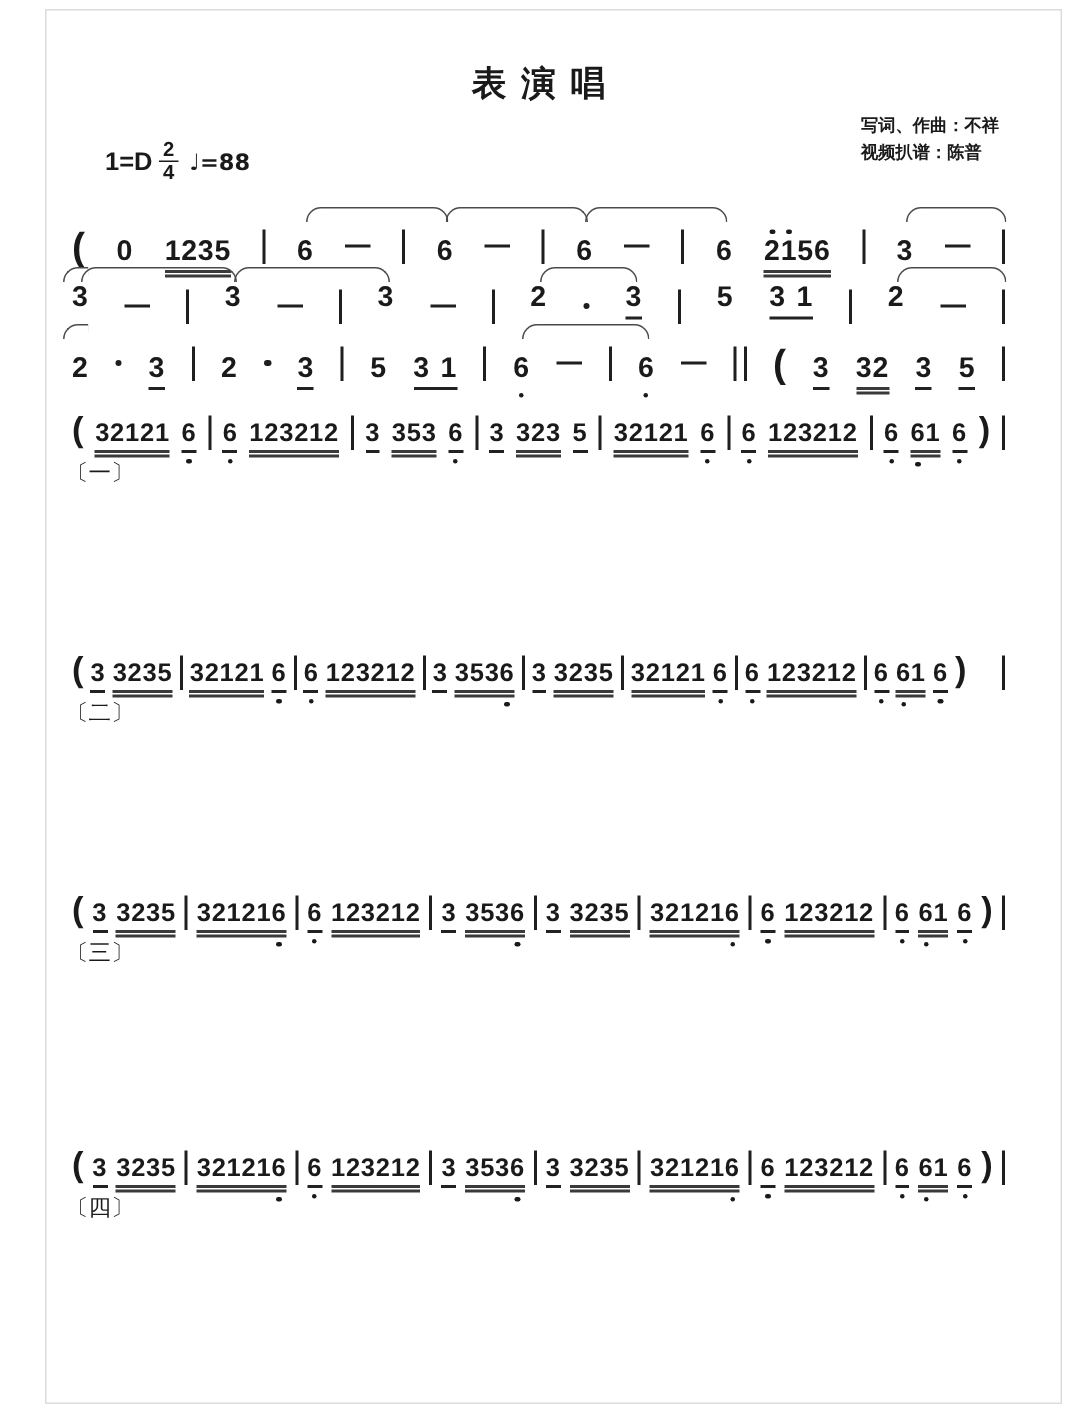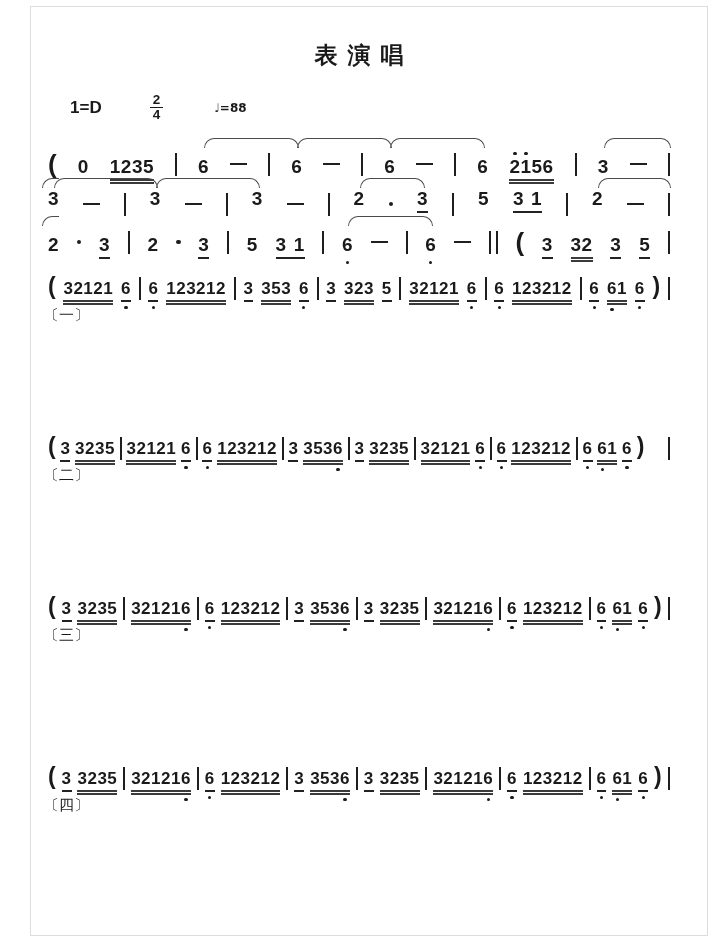--- a/index.html
+++ b/index.html
@@ -3,26 +3,26 @@
 <meta charset="utf-8">
 <style>
   html,body{margin:0;padding:0;background:#e9e9e9;}
   .page{position:relative;width:718px;height:944px;background:#ffffff;margin:0 auto;
         font-family:"Liberation Sans",sans-serif;color:#1a1a1a;overflow:hidden;}
   .scan-frame{position:absolute;left:30px;top:6px;right:10px;bottom:8px;
         border:1px solid #dcdcdc;pointer-events:none;}
   .title{margin:40px 0 0;text-align:center;font-size:23px;font-weight:bold;
         letter-spacing:10px;text-indent:10px;}
   .header-row{position:relative;height:56px;margin-top:10px;}
-  .keyblock{position:absolute;left:70px;top:12px;display:flex;align-items:center;font-weight:bold;gap:44px;}
+  .keyblock{position:absolute;left:70px;top:12px;display:flex;align-items:center;font-weight:bold;}
   .key{font-size:17px;}
   .meter{display:inline-block;text-align:center;font-size:13.5px;line-height:1.05;margin:0 7px 0 4px;}
   .meter .num{display:block;border-bottom:1.8px solid #1a1a1a;padding:0 3px;}
   .meter .den{display:block;}
-  .tempo{font-size:12px;font-family:"DejaVu Sans",sans-serif;font-weight:bold;}
+  .tempo{font-size:15px;font-family:"DejaVu Sans",sans-serif;font-weight:bold;}
   .subtitle{position:absolute;left:0;right:0;top:8px;text-align:center;
         font-size:15.5px;font-weight:bold;}
   .credits{position:absolute;right:52px;top:-6px;font-size:11.5px;line-height:1.6;font-weight:bold;}
   .score{padding:0 48px;}
   .lw-0{margin-top:12px;} .lw-1{margin-top:10px;} .lw-2{margin-top:8px;}
   .lw-3{margin-top:16px;} .lw-4{margin-top:108px;} .lw-5{margin-top:108px;} .lw-6{margin-top:118px;}
   .score-line{display:flex;justify-content:space-between;align-items:baseline;
         position:relative;height:30px;font-weight:bold;font-size:19px;}
   .score-line.dense{font-size:17px;}
   .note{display:inline-flex;align-items:baseline;padding-bottom:1px;}
@@ -59,20 +59,24 @@
 
   <div class="header-row">
     <div class="keyblock">
       <span class="key">1=D</span>
       <span class="meter">
         <span class="num">2</span>
         <span class="den">4</span>
       </span>
       <span class="tempo">♩=88</span>
     </div>
+    <div class="credits">
+      <div>写词、作曲：不祥</div>
+      <div>视频扒谱：陈普</div>
+    </div>
   </div>
 
   <div class="score">
       <div class="lw lw-0">
         <div class="score-line">
           <span class="paren">(</span>
           <span class="note">
             <span class="digit">0</span>
           </span>
           <span class="note u2">

